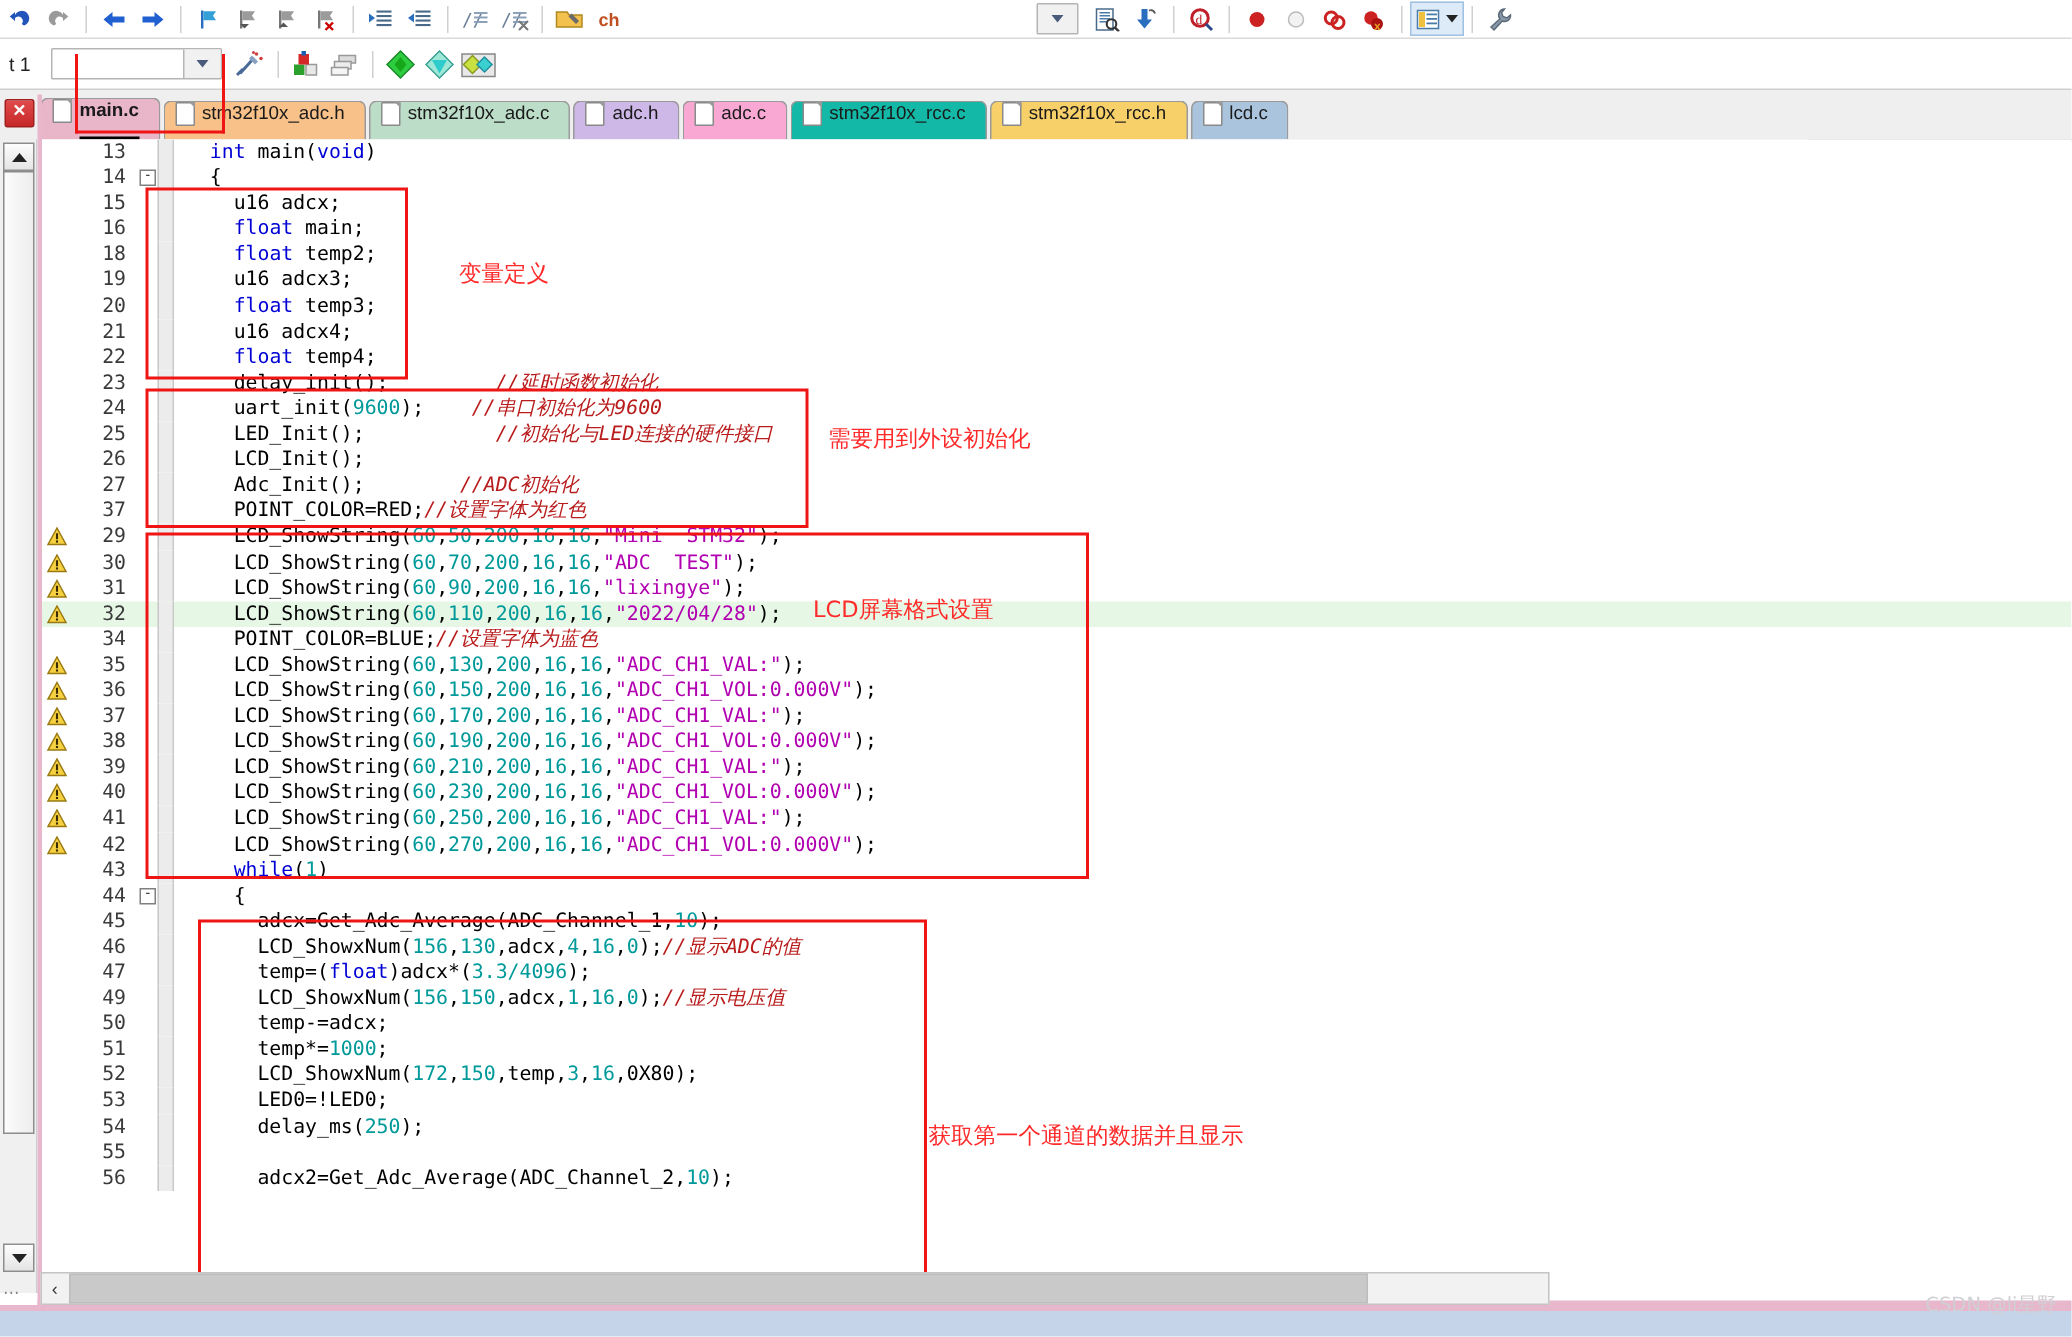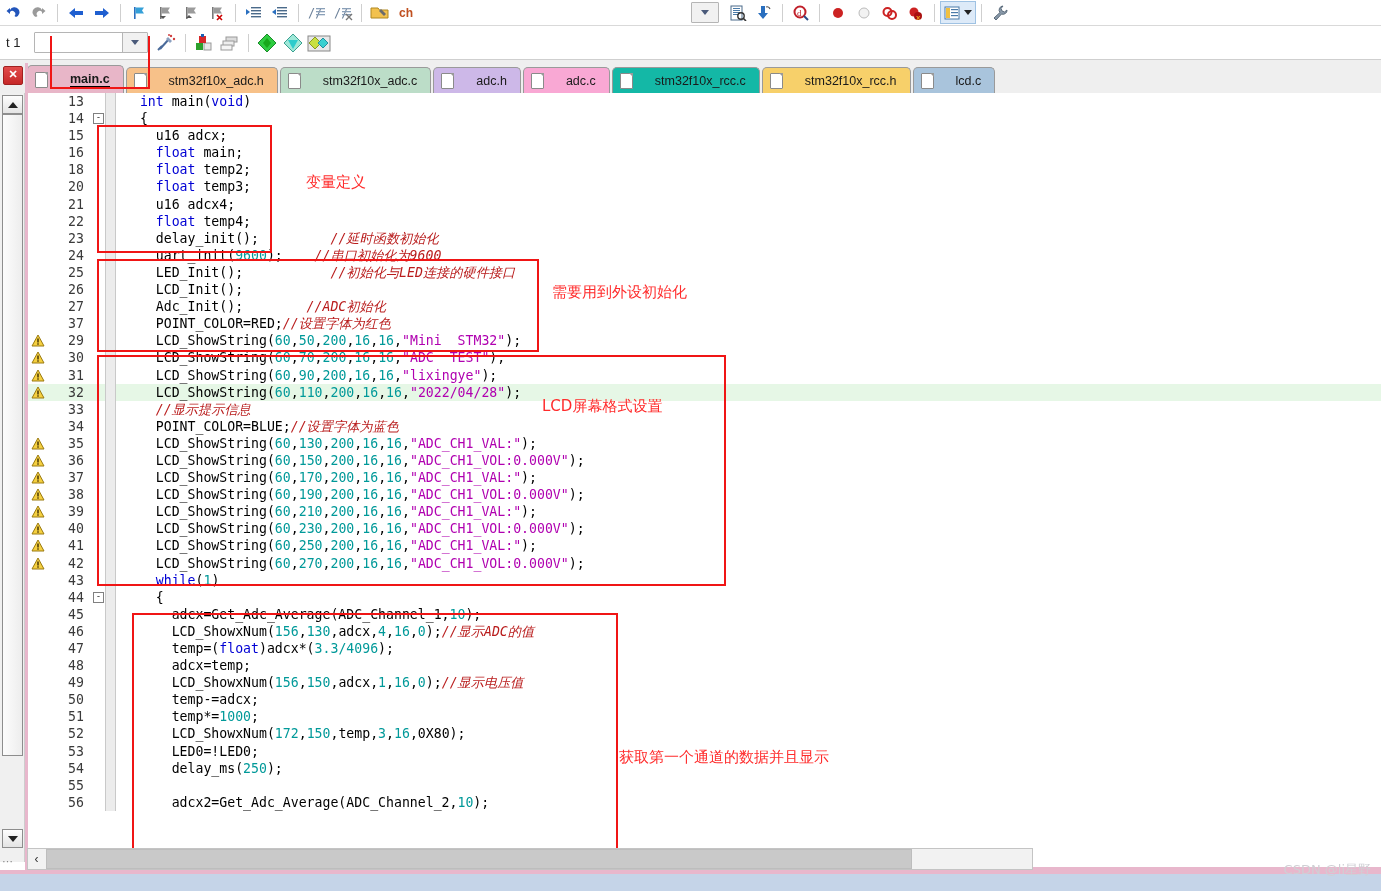--- a/index.html
+++ b/index.html
@@ -53,21 +53,21 @@
     background:#efefef;border-bottom:1px solid #b9b9b9;
     display:flex;align-items:flex-end;
   }
   #tab-close-btn{
     width:18px;height:17px;margin:0 4px 8px 3px;
     background:linear-gradient(#e24b4b,#c62828);
     border:1px solid #a02020;border-radius:2px;
     color:#fff;font-size:11px;line-height:15px;text-align:center;font-weight:bold;
   }
   .tab{
-    height:25px;display:flex;align-items:center;gap:22px;
+    height:25px;display:flex;gap:5px;
     padding:0 13px 0 7px;margin-right:2px;
     border:1px solid #9a9a9a;border-bottom:none;
     border-radius:5px 5px 0 0;
     font-size:12.5px;color:#1a1a1a;white-space:nowrap;
   }
   .tab.active{height:27px;font-weight:bold;}
   .tab .doc-ico{
     width:11px;height:14px;background:#fff;border:1px solid #8a8a8a;border-radius:1px;
     position:relative;flex:0 0 auto;
   }
@@ -475,20 +475,21 @@
         <span class="arrow-down"></span>
       </div>
   </div>
 
   <div id="code-pane">
       <div class="codeline"><span class="lineno">13</span><span class="foldcol"></span><span class="sepbar"></span><span class="codetext"><span class="plain">  </span><span class="kw">int</span><span class="plain"> main(</span><span class="kw">void</span><span class="plain">)</span></span></div>
       <div class="codeline"><span class="lineno">14</span><span class="foldcol"><span class="fold-box">-</span></span><span class="sepbar"></span><span class="codetext"><span class="plain">  {</span></span></div>
       <div class="codeline"><span class="lineno">15</span><span class="foldcol"></span><span class="sepbar"></span><span class="codetext"><span class="plain">    u16 adcx;</span></span></div>
       <div class="codeline"><span class="lineno">16</span><span class="foldcol"></span><span class="sepbar"></span><span class="codetext"><span class="plain">    </span><span class="kw">float</span><span class="plain"> main;</span></span></div>
       <div class="codeline"><span class="lineno">18</span><span class="foldcol"></span><span class="sepbar"></span><span class="codetext"><span class="plain">    </span><span class="kw">float</span><span class="plain"> temp2;</span></span></div>
+      <div class="codeline"><span class="lineno">19</span><span class="foldcol"></span><span class="sepbar"></span><span class="codetext"><span class="plain">    u16 adcx3;</span></span></div>
       <div class="codeline"><span class="lineno">20</span><span class="foldcol"></span><span class="sepbar"></span><span class="codetext"><span class="plain">    </span><span class="kw">float</span><span class="plain"> temp3;</span></span></div>
       <div class="codeline"><span class="lineno">21</span><span class="foldcol"></span><span class="sepbar"></span><span class="codetext"><span class="plain">    u16 adcx4;</span></span></div>
       <div class="codeline"><span class="lineno">22</span><span class="foldcol"></span><span class="sepbar"></span><span class="codetext"><span class="plain">    </span><span class="kw">float</span><span class="plain"> temp4;</span></span></div>
       <div class="codeline"><span class="lineno">23</span><span class="foldcol"></span><span class="sepbar"></span><span class="codetext"><span class="plain">    delay_init();         </span><span class="cmt">//延时函数初始化</span></span></div>
       <div class="codeline"><span class="lineno">24</span><span class="foldcol"></span><span class="sepbar"></span><span class="codetext"><span class="plain">    uart_init(</span><span class="num">9600</span><span class="plain">); </span><span class="cmt">   //串口初始化为9600</span></span></div>
       <div class="codeline"><span class="lineno">25</span><span class="foldcol"></span><span class="sepbar"></span><span class="codetext"><span class="plain">    LED_Init();        </span><span class="cmt">   //初始化与LED连接的硬件接口</span></span></div>
       <div class="codeline"><span class="lineno">26</span><span class="foldcol"></span><span class="sepbar"></span><span class="codetext"><span class="plain">    LCD_Init();</span></span></div>
       <div class="codeline"><span class="lineno">27</span><span class="foldcol"></span><span class="sepbar"></span><span class="codetext"><span class="plain">    Adc_Init();      </span><span class="cmt">  //ADC初始化</span></span></div>
       <div class="codeline"><span class="lineno">37</span><span class="foldcol"></span><span class="sepbar"></span><span class="codetext"><span class="plain">    POINT_COLOR=RED;</span><span class="cmt">//设置字体为红色</span></span></div>
       <div class="codeline"><span class="gutter-warn"><svg width="14" height="13" viewBox="0 0 14 13">
@@ -504,21 +505,20 @@
       <div class="codeline"><span class="gutter-warn"><svg width="14" height="13" viewBox="0 0 14 13">
             <path d="M7 1 L13 12 L1 12 Z" fill="#f5d040" stroke="#9a7a10"></path>
             <rect x="6.3" y="4.5" width="1.4" height="4" fill="#3a2a00"></rect>
             <rect x="6.3" y="9.3" width="1.4" height="1.4" fill="#3a2a00"></rect>
           </svg></span><span class="lineno">31</span><span class="foldcol"></span><span class="sepbar"></span><span class="codetext"><span class="plain">    LCD_ShowString(</span><span class="num">60</span><span class="plain">,</span><span class="num">90</span><span class="plain">,</span><span class="num">200</span><span class="plain">,</span><span class="num">16</span><span class="plain">,</span><span class="num">16</span><span class="plain">,</span><span class="str">"lixingye"</span><span class="plain">);</span></span></div>
       <div class="codeline hl-line"><span class="gutter-warn"><svg width="14" height="13" viewBox="0 0 14 13">
             <path d="M7 1 L13 12 L1 12 Z" fill="#f5d040" stroke="#9a7a10"></path>
             <rect x="6.3" y="4.5" width="1.4" height="4" fill="#3a2a00"></rect>
             <rect x="6.3" y="9.3" width="1.4" height="1.4" fill="#3a2a00"></rect>
           </svg></span><span class="lineno">32</span><span class="foldcol"></span><span class="sepbar"></span><span class="codetext"><span class="plain">    LCD_ShowString(</span><span class="num">60</span><span class="plain">,</span><span class="num">110</span><span class="plain">,</span><span class="num">200</span><span class="plain">,</span><span class="num">16</span><span class="plain">,</span><span class="num">16</span><span class="plain">,</span><span class="str">"2022/04/28"</span><span class="plain">);</span></span></div>
-      <div class="codeline"><span class="lineno">33</span><span class="foldcol"></span><span class="sepbar"></span><span class="codetext"><span class="cmt">    //显示提示信息</span></span></div>
       <div class="codeline"><span class="lineno">34</span><span class="foldcol"></span><span class="sepbar"></span><span class="codetext"><span class="plain">    POINT_COLOR=BLUE;</span><span class="cmt">//设置字体为蓝色</span></span></div>
       <div class="codeline"><span class="gutter-warn"><svg width="14" height="13" viewBox="0 0 14 13">
             <path d="M7 1 L13 12 L1 12 Z" fill="#f5d040" stroke="#9a7a10"></path>
             <rect x="6.3" y="4.5" width="1.4" height="4" fill="#3a2a00"></rect>
             <rect x="6.3" y="9.3" width="1.4" height="1.4" fill="#3a2a00"></rect>
           </svg></span><span class="lineno">35</span><span class="foldcol"></span><span class="sepbar"></span><span class="codetext"><span class="plain">    LCD_ShowString(</span><span class="num">60</span><span class="plain">,</span><span class="num">130</span><span class="plain">,</span><span class="num">200</span><span class="plain">,</span><span class="num">16</span><span class="plain">,</span><span class="num">16</span><span class="plain">,</span><span class="str">"ADC_CH1_VAL:"</span><span class="plain">);</span></span></div>
       <div class="codeline"><span class="gutter-warn"><svg width="14" height="13" viewBox="0 0 14 13">
             <path d="M7 1 L13 12 L1 12 Z" fill="#f5d040" stroke="#9a7a10"></path>
             <rect x="6.3" y="4.5" width="1.4" height="4" fill="#3a2a00"></rect>
             <rect x="6.3" y="9.3" width="1.4" height="1.4" fill="#3a2a00"></rect>
@@ -551,21 +551,20 @@
       <div class="codeline"><span class="gutter-warn"><svg width="14" height="13" viewBox="0 0 14 13">
             <path d="M7 1 L13 12 L1 12 Z" fill="#f5d040" stroke="#9a7a10"></path>
             <rect x="6.3" y="4.5" width="1.4" height="4" fill="#3a2a00"></rect>
             <rect x="6.3" y="9.3" width="1.4" height="1.4" fill="#3a2a00"></rect>
           </svg></span><span class="lineno">42</span><span class="foldcol"></span><span class="sepbar"></span><span class="codetext"><span class="plain">    LCD_ShowString(</span><span class="num">60</span><span class="plain">,</span><span class="num">270</span><span class="plain">,</span><span class="num">200</span><span class="plain">,</span><span class="num">16</span><span class="plain">,</span><span class="num">16</span><span class="plain">,</span><span class="str">"ADC_CH1_VOL:0.000V"</span><span class="plain">);</span></span></div>
       <div class="codeline"><span class="lineno">43</span><span class="foldcol"></span><span class="sepbar"></span><span class="codetext"><span class="plain">    </span><span class="kw">while</span><span class="plain">(</span><span class="num">1</span><span class="plain">)</span></span></div>
       <div class="codeline"><span class="lineno">44</span><span class="foldcol"><span class="fold-box">-</span></span><span class="sepbar"></span><span class="codetext"><span class="plain">    {</span></span></div>
       <div class="codeline"><span class="lineno">45</span><span class="foldcol"></span><span class="sepbar"></span><span class="codetext"><span class="plain">      adcx=Get_Adc_Average(ADC_Channel_1,</span><span class="num">10</span><span class="plain">);</span></span></div>
       <div class="codeline"><span class="lineno">46</span><span class="foldcol"></span><span class="sepbar"></span><span class="codetext"><span class="plain">      LCD_ShowxNum(</span><span class="num">156</span><span class="plain">,</span><span class="num">130</span><span class="plain">,adcx,</span><span class="num">4</span><span class="plain">,</span><span class="num">16</span><span class="plain">,</span><span class="num">0</span><span class="plain">);</span><span class="cmt">//显示ADC的值</span></span></div>
       <div class="codeline"><span class="lineno">47</span><span class="foldcol"></span><span class="sepbar"></span><span class="codetext"><span class="plain">      temp=(</span><span class="kw">float</span><span class="plain">)adcx*(</span><span class="num">3.3/4096</span><span class="plain">);</span></span></div>
-      <div class="codeline"><span class="lineno">48</span><span class="foldcol"></span><span class="sepbar"></span><span class="codetext"><span class="plain">      adcx=temp;</span></span></div>
       <div class="codeline"><span class="lineno">49</span><span class="foldcol"></span><span class="sepbar"></span><span class="codetext"><span class="plain">      LCD_ShowxNum(</span><span class="num">156</span><span class="plain">,</span><span class="num">150</span><span class="plain">,adcx,</span><span class="num">1</span><span class="plain">,</span><span class="num">16</span><span class="plain">,</span><span class="num">0</span><span class="plain">);</span><span class="cmt">//显示电压值</span></span></div>
       <div class="codeline"><span class="lineno">50</span><span class="foldcol"></span><span class="sepbar"></span><span class="codetext"><span class="plain">      temp-=adcx;</span></span></div>
       <div class="codeline"><span class="lineno">51</span><span class="foldcol"></span><span class="sepbar"></span><span class="codetext"><span class="plain">      temp*=</span><span class="num">1000</span><span class="plain">;</span></span></div>
       <div class="codeline"><span class="lineno">52</span><span class="foldcol"></span><span class="sepbar"></span><span class="codetext"><span class="plain">      LCD_ShowxNum(</span><span class="num">172</span><span class="plain">,</span><span class="num">150</span><span class="plain">,temp,</span><span class="num">3</span><span class="plain">,</span><span class="num">16</span><span class="plain">,0X80);</span></span></div>
       <div class="codeline"><span class="lineno">53</span><span class="foldcol"></span><span class="sepbar"></span><span class="codetext"><span class="plain">      LED0=!LED0;</span></span></div>
       <div class="codeline"><span class="lineno">54</span><span class="foldcol"></span><span class="sepbar"></span><span class="codetext"><span class="plain">      delay_ms(</span><span class="num">250</span><span class="plain">);</span></span></div>
       <div class="codeline"><span class="lineno">55</span><span class="foldcol"></span><span class="sepbar"></span><span class="codetext"><span class="plain"></span></span></div>
       <div class="codeline"><span class="lineno">56</span><span class="foldcol"></span><span class="sepbar"></span><span class="codetext"><span class="plain">      adcx2=Get_Adc_Average(ADC_Channel_2,</span><span class="num">10</span><span class="plain">);</span></span></div>
     </div>
 

